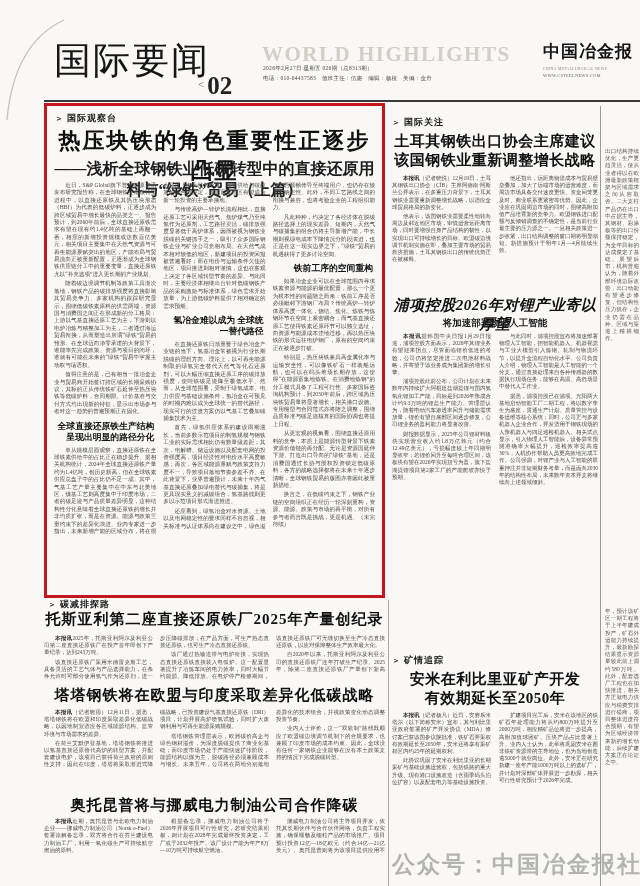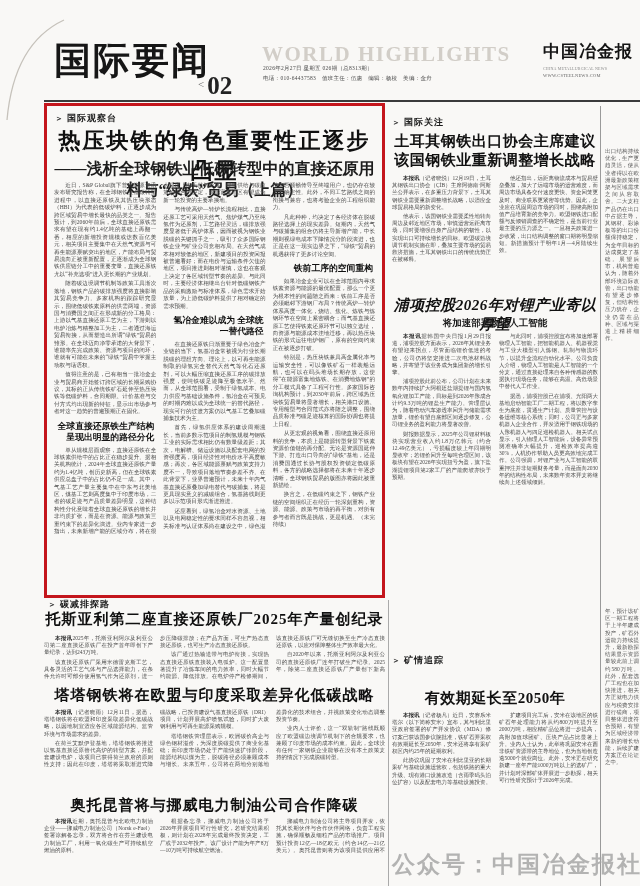--- a/index.html
+++ b/index.html
@@ -2,21 +2,21 @@
 <html><head>
 <meta charset="utf-8">
 <style>
   html,body{margin:0;padding:0;background:#e8e6e2;}
   #page{position:relative;width:640px;height:886px;margin:0 auto;background:#f9f8f6;
         overflow:hidden;font-family:"Liberation Serif","DejaVu Serif",serif;color:#333;}
   [data-name]{box-sizing:border-box;}
 
   
   .arc{position:absolute;left:0;top:0;}
-  .m-title{position:absolute;left:54px;top:36px;font-size:37px;font-weight:700;
+  .m-title{position:absolute;left:54px;top:36px;font-size:37px;font-weight:400;
            letter-spacing:2px;color:#161616;}
   .m-pageno{position:absolute;left:198px;top:72px;}
   .m-pageno .lt{font-size:11px;color:#666;margin-right:3px;vertical-align:6px;}
   .m-pageno .no{font-size:25px;font-weight:700;color:#222;}
   .m-edition{position:absolute;left:262px;top:42px;font-size:21px;font-weight:900;
              letter-spacing:1.5px;color:#d2cec8;}
   .m-date{position:absolute;left:263px;top:65px;font-size:5.5px;color:#4a4a4a;letter-spacing:.3px;}
   .m-staff{position:absolute;left:263px;top:75px;font-size:5.5px;color:#4a4a4a;letter-spacing:.3px;}
   .m-logo{position:absolute;left:543px;top:40px;width:96px;text-align:left;}
   .m-logo .cn{font-size:17px;font-weight:900;letter-spacing:1px;color:#141414;}
@@ -138,20 +138,21 @@
   <div class="r-subtitle" style="top:317px;" data-name="posco-article-subtitle">将加速部署物理人工智能</div>
   <div class="colbody c2" style="left:392px;top:333px;width:206px;height:312px;" data-name="posco-article-body">
       <p data-name="article-paragraph"><b>本报讯</b>据韩国中央日报1月29日报道，浦项控股方面表示，2026年其锂业务有望迎来拐点，尽管面临锂价低迷的考验，公司仍将坚定推进二次电池材料战略，并寄望于该业务成为集团新的增长引擎。</p>
       <p data-name="article-paragraph">浦项控股此前公布，公司计划在未来数年内持续扩大阿根廷盐湖提锂与国内氢氧化锂加工产能，目标是到2026年形成合计约9.3万吨的锂盐生产能力。管理层认为，随着电动汽车渗透率回升与储能需求放量，锂价有望自底部区间逐步修复，公司锂业务的盈利能力将显著改善。</p>
       <p data-name="article-paragraph">财报数据显示，2025年公司锂材料板块实现营业收入约1.8万亿韩元（约合12.49亿美元），亏损幅度较上年同期明显收窄；若锂价回升至每吨合理区间，该板块有望在2026年实现扭亏为盈，旗下盐湖提锂项目第2家工厂的产能爬坡亦快于预期。</p>
       <p data-name="article-paragraph">与此同时，浦项控股宣布将加速部署物理人工智能，把智能机器人、机器视觉与工业大模型引入炼钢、轧制与物流环节，以提升全流程自动化水平。公司负责人介绍，物理人工智能是人工智能的一个分支，通过直接处理来自各种传感器的数据执行现场任务，能够在高温、高危场景中替代人工作业。</p>
       <p data-name="article-paragraph">据悉，浦项控股已在浦项、光阳两大基地启动智能工厂二期工程，将以数字孪生为底座，贯通生产计划、质量管控与设备运维等核心系统；同时，公司正与多家机器人企业合作，开发适用于钢铁现场的人形机器人与四足巡检机器人。相关试点显示，引入物理人工智能后，设备异常预测准确率大幅提升，巡检效率提高逾30%，人机协作帮助人员更高效地完成工作。公司强调，对锂产业与人工智能的双重押注并非短期财务考量，而是面向2030年的结构性布局，未来数年资本开支将继续向上述领域倾斜。</p>
     </div>
 
   <div class="kicker" style="left:392px;top:654px;" data-name="kicker-mining"><span class="ar" data-name="kicker-arrow-icon">＞</span><span>矿情追踪</span></div>
+  <div class="r-title" style="top:670px;" data-name="arcelor-article-title-line1">安米在利比里亚矿产开发</div>
   <div class="r-title" style="top:689px;" data-name="arcelor-article-title-line2">有效期延长至2050年</div>
   <div class="colbody c2" style="left:392px;top:712px;width:206px;height:174px;" data-name="arcelor-article-body">
       <p data-name="article-paragraph"><b>本报讯</b>（记者杨凡）近日，安赛乐米塔尔（以下简称安米）宣布，其与利比里亚政府签署的矿产开发协议（MDA）修订案已获该国参议院批准，铁矿石开采权有效期延长至2050年，安米还将享有采矿权区内约25年的延期权利。</p>
       <p data-name="article-paragraph">此协议巩固了安米在利比里亚的长期采矿与基础设施运营权，包括铁路的重大升级、现有港口设施改造（含雨季码头泊位扩容）以及配套电力等基础设施投资。</p>
       <p data-name="article-paragraph">扩建项目完工后，安米在该地区的铁矿石年处理能力将从约800万吨提升至2000万吨，相应精矿品位将进一步提高，高附加值球团矿、压块产品占比显著上升。业内人士认为，此举将巩固安米在西非铁矿资源带的主导地位，也为当地创造逾5000个就业岗位。此外，安米正在研究新建一座年产能1000万吨以上的选矿厂，并计划对深部矿体开展进一步勘探，相关可行性研究预计于2026年完成。</p>
     </div>
 
   <div class="strip" style="top:148px;height:252px;" data-name="cropped-strip-column-top">出口结构持续优化，生产更趋灵活，使从业者得以在欧洲最新政策框架与区域需求之间从容取舍。二大支柱产品仍在出口中占据主导，其钢材、彩涂板等的出口份额保持稳定，为全年目标的达成奠定了基础。展望后市，机构普遍认为，随着外部环境边际改善，出口动能有望逐步修复，但结构性压力犹存，企业仍需在品种、区域与渠道上精耕细作。</div>
   <div class="strip" style="top:608px;height:278px;" data-name="cropped-strip-column-bottom">年，预计该矿区一期工程将于上半年建成投产，矿石外运能力持续提升，最新勘探结果显示资源量较此前上调约580万吨。此外，配套选厂工程也在加快推进，相关方正就电力供应与税费安排进行磋商，项目整体进度符合预期，有望为区域经济带来新的增长动能，后续扩建方案正在论证之中。</div>
 

